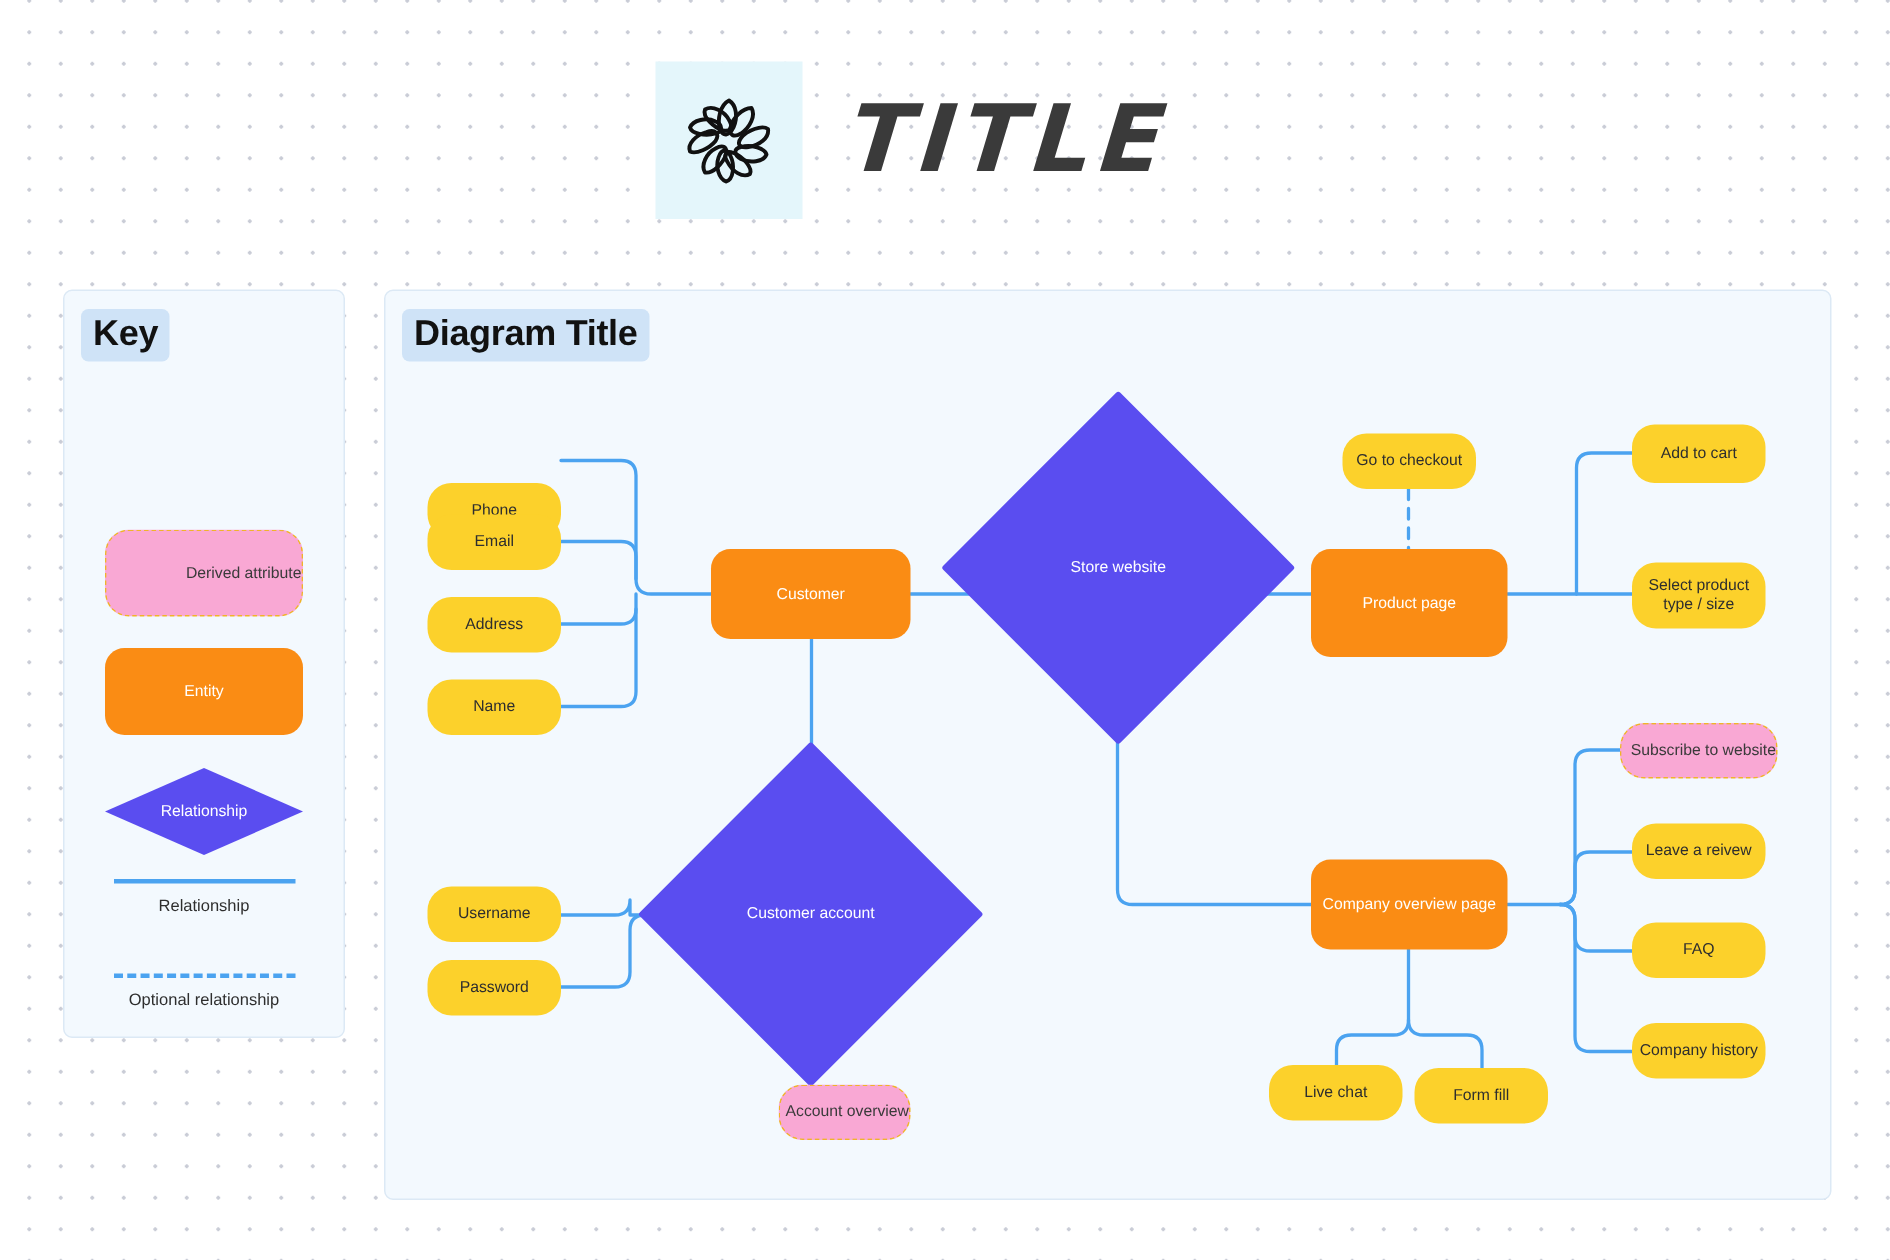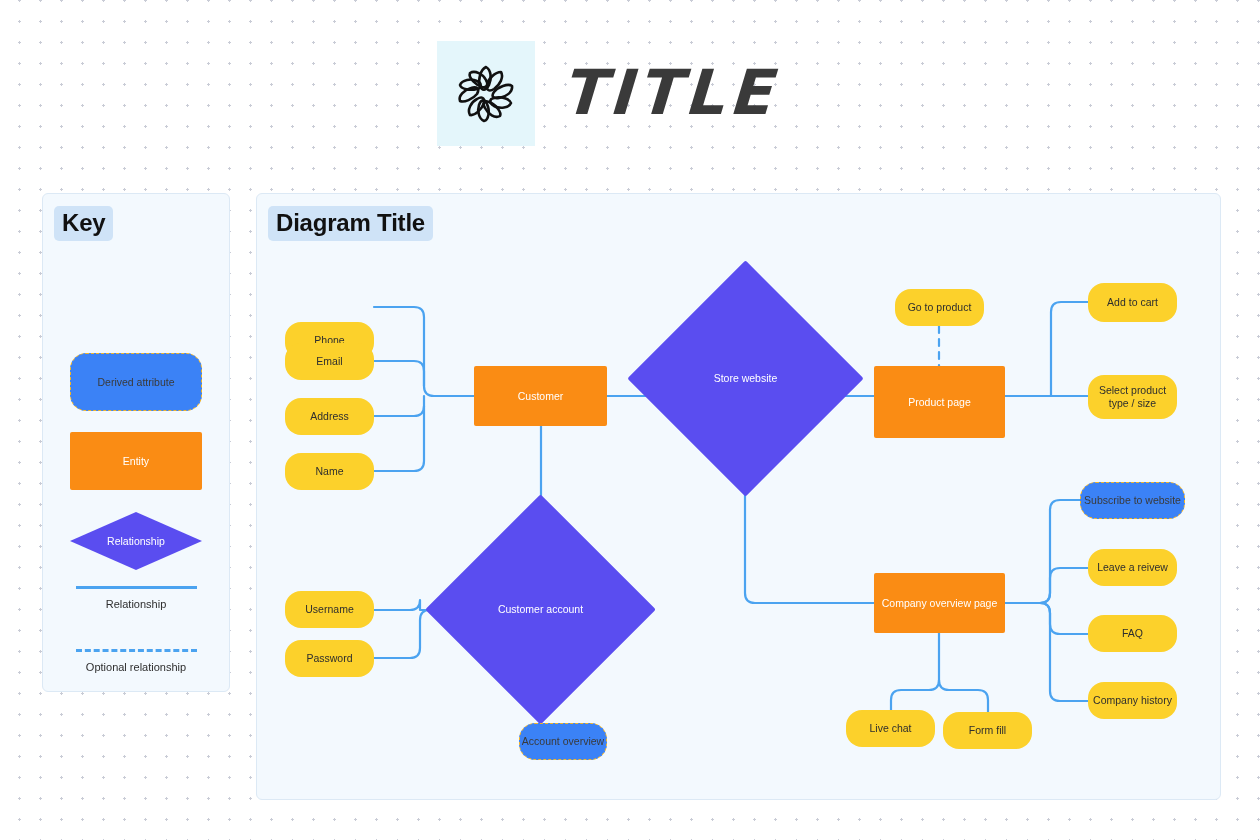--- a/index.html
+++ b/index.html
@@ -31,22 +31,22 @@
     font-size:24px;font-weight:700;color:#111;padding:3px 8px 4px 8px;
     font-family:"Liberation Sans", sans-serif;letter-spacing:-0.2px;}
   #key-title{left:11px;top:12px;}
   #diagram-title{left:11px;top:12px;}
 
   
   .node{position:absolute;display:flex;align-items:center;justify-content:center;
     text-align:center;box-sizing:border-box;font-size:10.5px;line-height:13px;}
 
   .attr{background:#fcd12b;border-radius:16px;color:#2e2e2e;}
-  .derived{background:#3b82f6;border:1.7px dashed #f0b429;border-radius:16px;color:#3a3a3a;}
-  .entity{background:#fa8c14;color:#ffffff;border-radius:2px;}
+  .derived{background:#f9a8d4;border:1.7px dashed #f0b429;border-radius:16px;color:#3a3a3a;justify-content:flex-end;}
+  .entity{background:#fa8c14;color:#ffffff;border-radius:13px;}
   .rel-wrap{position:absolute;}
   .rel-shape{position:absolute;left:0;top:0;width:100%;height:100%;
     background:#5a4df0;transform:rotate(45deg);border-radius:2px;}
   .rel-label{position:absolute;left:0;top:0;width:100%;height:100%;
     display:flex;align-items:center;justify-content:center;color:#ffffff;
     font-size:10.5px;line-height:13px;text-align:center;}
 
   
   #key-attr{left:27px;top:81px;width:132px;height:58px;}
   #key-derived{left:27px;top:159px;width:132px;height:58px;}
@@ -74,21 +74,21 @@
 
   #n-customer{left:474px;top:366px;width:133px;height:60px;}
   #n-store   {left:662px;top:295px;width:167px;height:167px;}
   #n-account {left:459px;top:528px;width:163px;height:163px;}
   #n-acctov  {left:497px;top:723px;width:88px;height:37px;margin-left:22px;}
 
   #n-checkout{left:895px;top:289px;width:89px;height:37px;}
   #n-product {left:874px;top:366px;width:131px;height:72px;}
   #n-company {left:874px;top:573px;width:131px;height:60px;}
 
-  #n-addcart {left:1088px;top:283px;width:89px;height:39px;}
+  #n-addcart {left:1088px;top:283px;width:89px;height:39px;border-radius:15px;}
   #n-selectproduct{left:1088px;top:375px;width:89px;height:44px;}
   #n-subscribe{left:1080px;top:482px;width:105px;height:37px;}
   #n-review  {left:1088px;top:549px;width:89px;height:37px;}
   #n-faq     {left:1088px;top:615px;width:89px;height:37px;}
   #n-history {left:1088px;top:682px;width:89px;height:37px;}
   #n-livechat{left:846px;top:710px;width:89px;height:37px;}
   #n-formfill{left:943px;top:712px;width:89px;height:37px;}
 
   #wires{position:absolute;left:0;top:0;width:1260px;height:840px;pointer-events:none;}
 </style>
@@ -219,21 +219,21 @@
 
 <div class="rel-wrap d" id="n-account">
   <div class="rel-shape"></div>
   <div class="rel-label">Customer account</div>
 </div>
 
 <div class="node derived d" id="n-acctov">
     <span>Account overview</span>
   </div>
 <div class="node attr d" id="n-checkout">
-    <span>Go to product</span>
+    <span>Go to checkout</span>
   </div>
 
 <div class="node attr d" id="n-addcart">
     <span>Add to cart</span>
   </div>
 <div class="node attr d" id="n-selectproduct">
     <span>Select product type / size</span>
   </div>
 <div class="node derived d" id="n-subscribe">
     <span>Subscribe to website</span>

